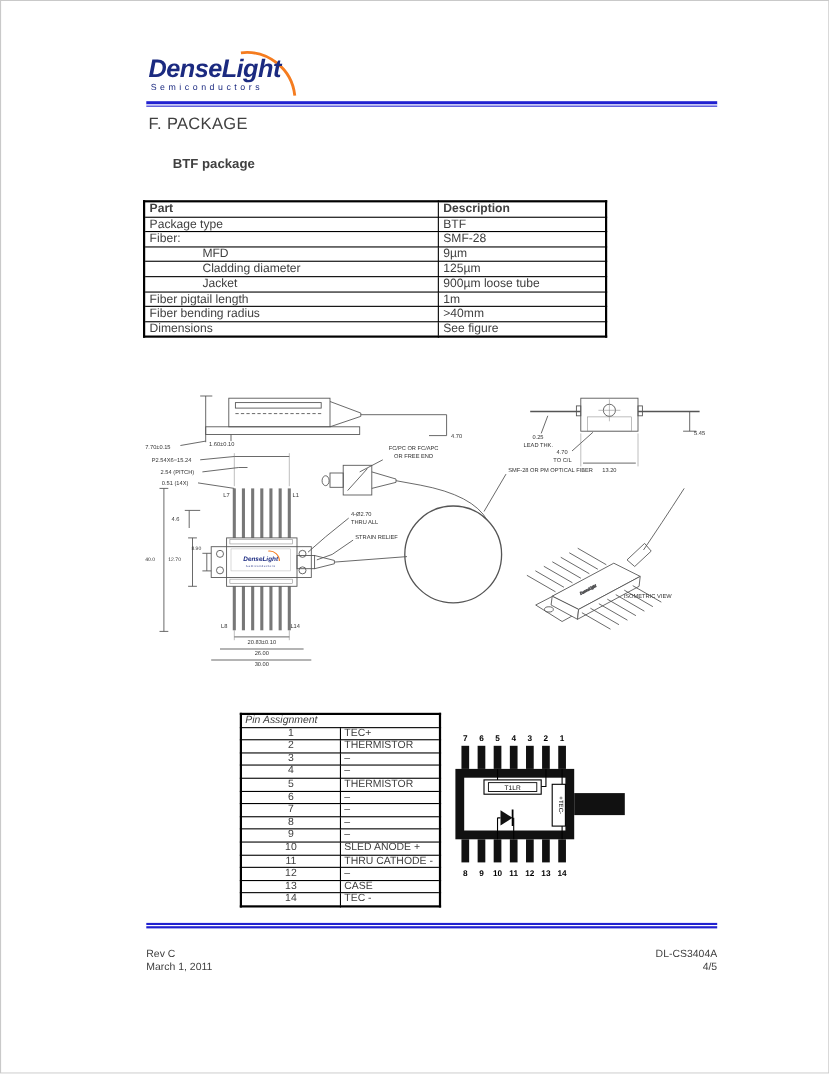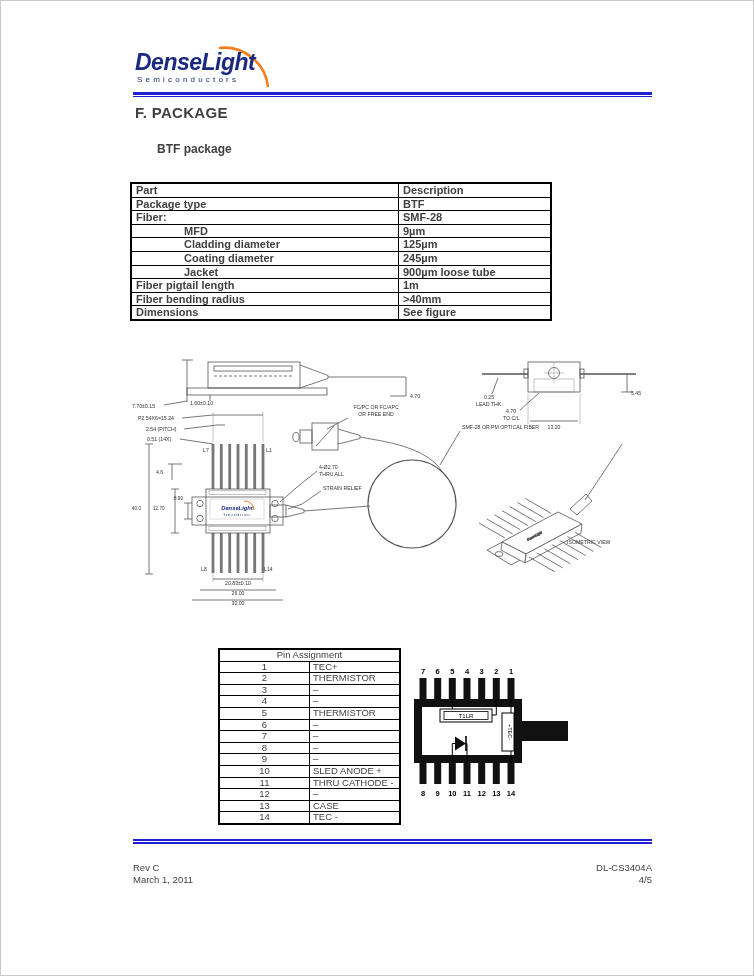--- a/index.html
+++ b/index.html
@@ -9,50 +9,50 @@
   
   .logo-wrap{position:absolute;left:133px;top:40px;width:160px;height:54px;}
   .rule{position:absolute;left:133px;width:519px;}
   .rule .r1{height:2.5px;background:#2121d0;}
   .rule .gap{height:1px;background:#fff;}
   .rule .r2{height:1.5px;background:#2121d0;}
   .rule.top{top:92px;}
   .rule.bottom{top:839px;}
   .rule.bottom .r1{height:2px}.rule.bottom .r2{height:2px}
 
-  .section-title{position:absolute;left:135px;top:104px;font-size:15px;font-weight:bold;letter-spacing:.3px;}
+  .section-title{position:absolute;left:135px;top:104px;font-size:15px;font-weight:normal;letter-spacing:.3px;}
   .sub-title{position:absolute;left:157px;top:142px;font-size:12px;font-weight:bold;}
 
   
   table.spec{position:absolute;left:130px;top:182px;width:422px;border-collapse:collapse;
              font-size:11px;table-layout:fixed;}
   table.spec{border:2px solid #000;}
   .spec th,.spec td{border:1px solid #000;padding:0 4px;height:12.6px;line-height:12.6px;
-                    text-align:left;font-weight:bold;overflow:hidden;white-space:nowrap;}
+                    text-align:left;font-weight:normal;overflow:hidden;white-space:nowrap;}
   .spec th{font-weight:bold;}
   .spec .c1{width:258px;}
   .spec td.indent{padding-left:52px;}
 
   
   svg.drawing{position:absolute;left:130px;top:352px;}
   svg.pindiag{position:absolute;left:410px;top:655px;}
   .dline{stroke:#555;stroke-width:0.8;fill:none;}
   .dthin{stroke:#888;stroke-width:0.5;fill:none;}
   .dtext{font-family:"Liberation Sans",sans-serif;font-size:5.2px;fill:#333;}
   .dtext.small{font-size:4.6px;}
   .navy{fill:#1b2a80;}
 
   
   table.pin-table{position:absolute;left:218px;top:648px;width:183px;border-collapse:collapse;
                   font-size:9.5px;table-layout:fixed;}
   table.pin-table{border:2px solid #000;}
   .pin-table td{border:1px solid #000;padding:0 3px;height:10.6px;line-height:10.6px;
                 overflow:hidden;white-space:nowrap;}
   .pin-table td.no{width:30px;text-align:center;}
-  .pin-table td.hdr{text-align:center;}
+  .pin-table td.hdr{font-style:italic;}
 
   
   .footer{position:absolute;left:133px;top:847px;width:519px;display:flex;
           justify-content:space-between;font-size:9.5px;line-height:12px;margin-top:15px;}
   .footer .right{text-align:right;}
 </style>
 </head>
 <body>
 
 <div class="page">
@@ -88,24 +88,20 @@
       <td>Fiber:</td>
       <td>SMF-28</td>
         </tr>
     <tr>
       <td class="indent">MFD</td>
       <td>9µm</td>
         </tr>
     <tr>
       <td class="indent">Cladding diameter</td>
       <td>125µm</td>
-        </tr>
-    <tr>
-      <td class="indent">Coating diameter</td>
-      <td>245µm</td>
         </tr>
     <tr>
       <td class="indent">Jacket</td>
       <td>900µm loose tube</td>
         </tr>
     <tr>
       <td>Fiber pigtail length</td>
       <td>1m</td>
         </tr>
     <tr>

